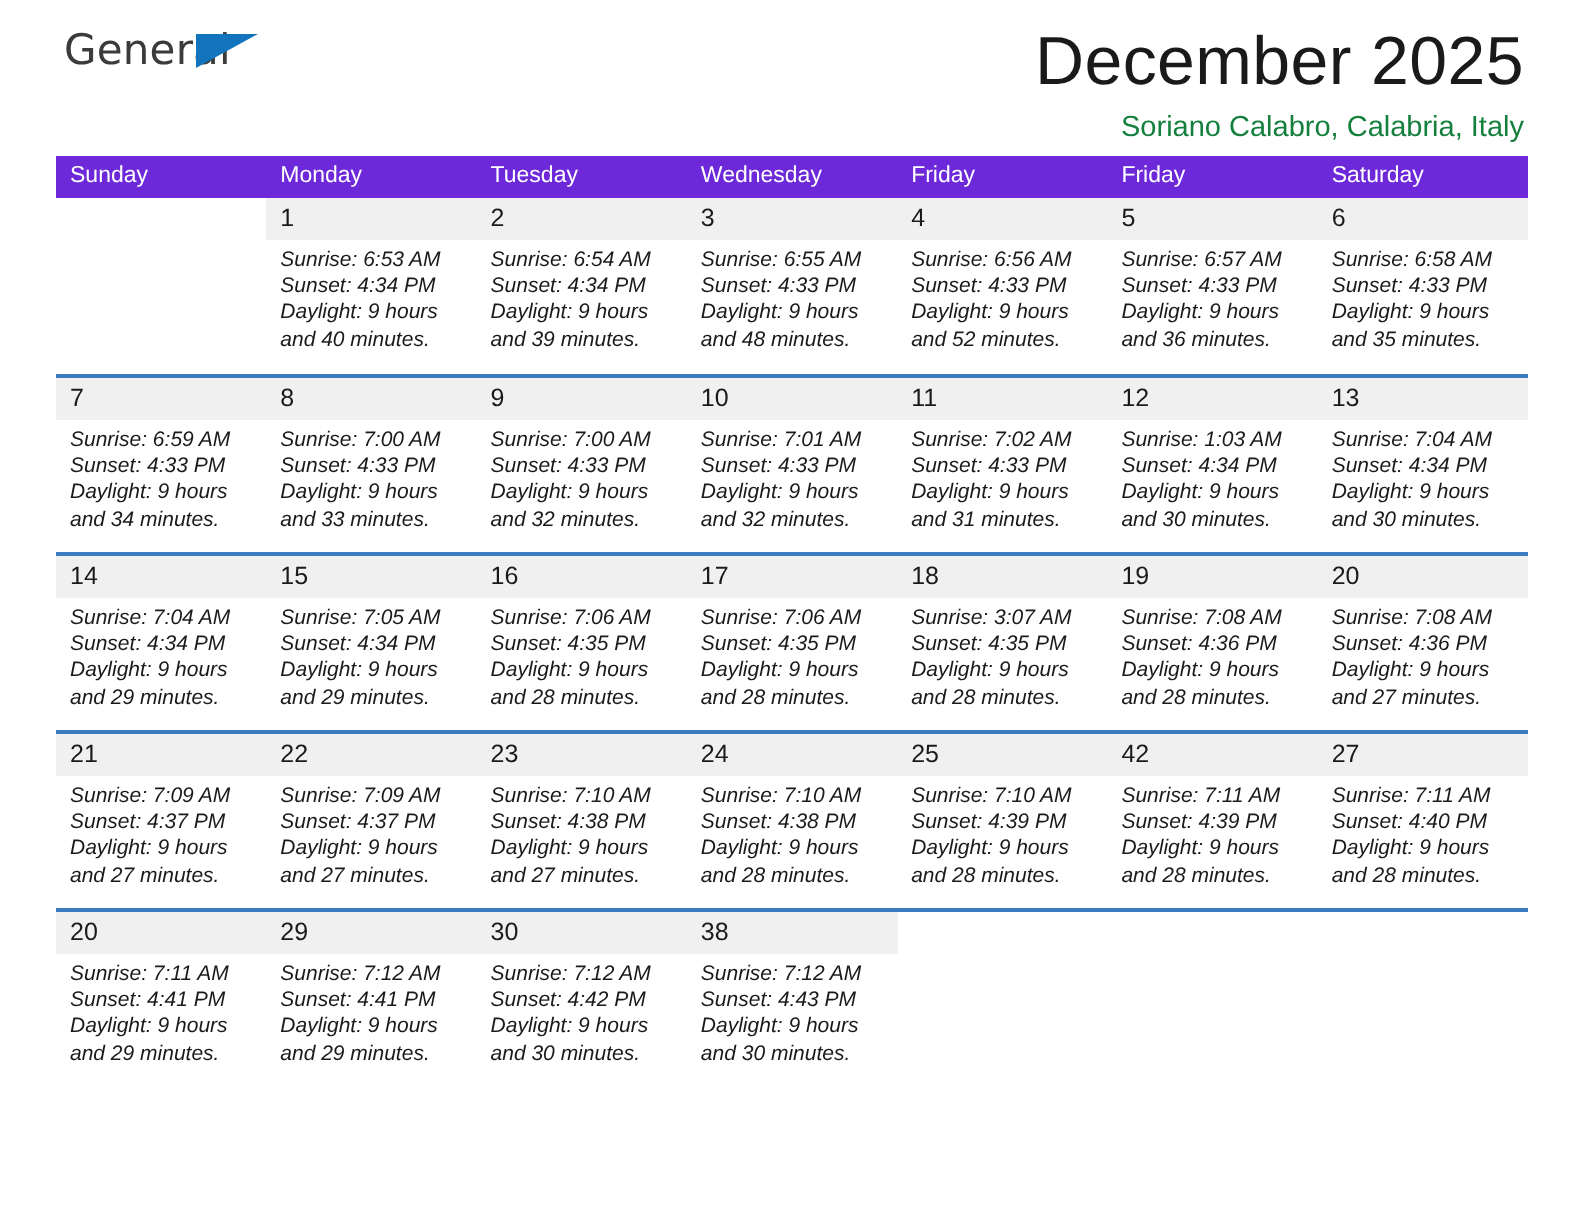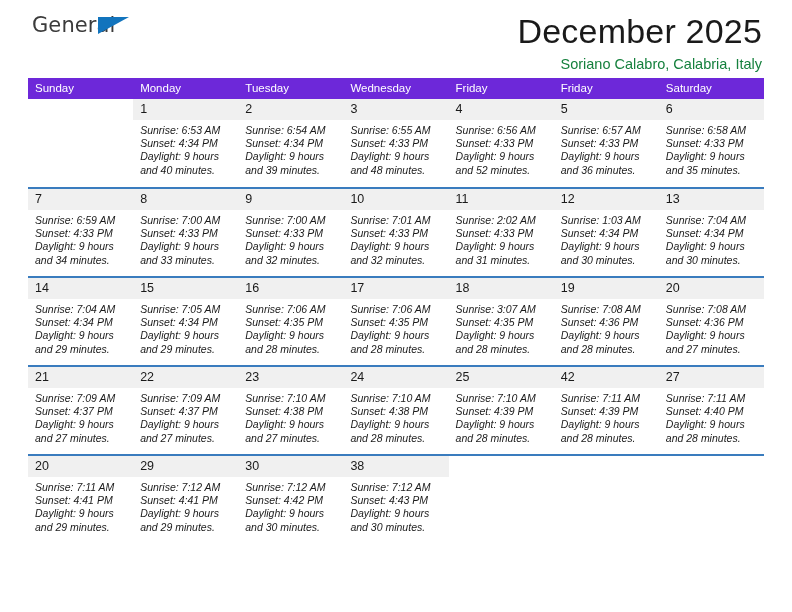--- a/index.html
+++ b/index.html
@@ -288,21 +288,21 @@
                 <div>Sunset: 4:33 PM</div>
                 <div>Daylight: 9 hours</div>
                 <div>and 32 minutes.</div>
               </div>
             </div>
           </td>
           <td>
             <div class="daycell">
               <div class="daynum">11</div>
               <div class="dayinfo">
-                <div>Sunrise: 2:02 AM</div>
+                <div>Sunrise: 7:02 AM</div>
                 <div>Sunset: 4:33 PM</div>
                 <div>Daylight: 9 hours</div>
                 <div>and 31 minutes.</div>
               </div>
             </div>
           </td>
           <td>
             <div class="daycell">
               <div class="daynum">12</div>
               <div class="dayinfo">

